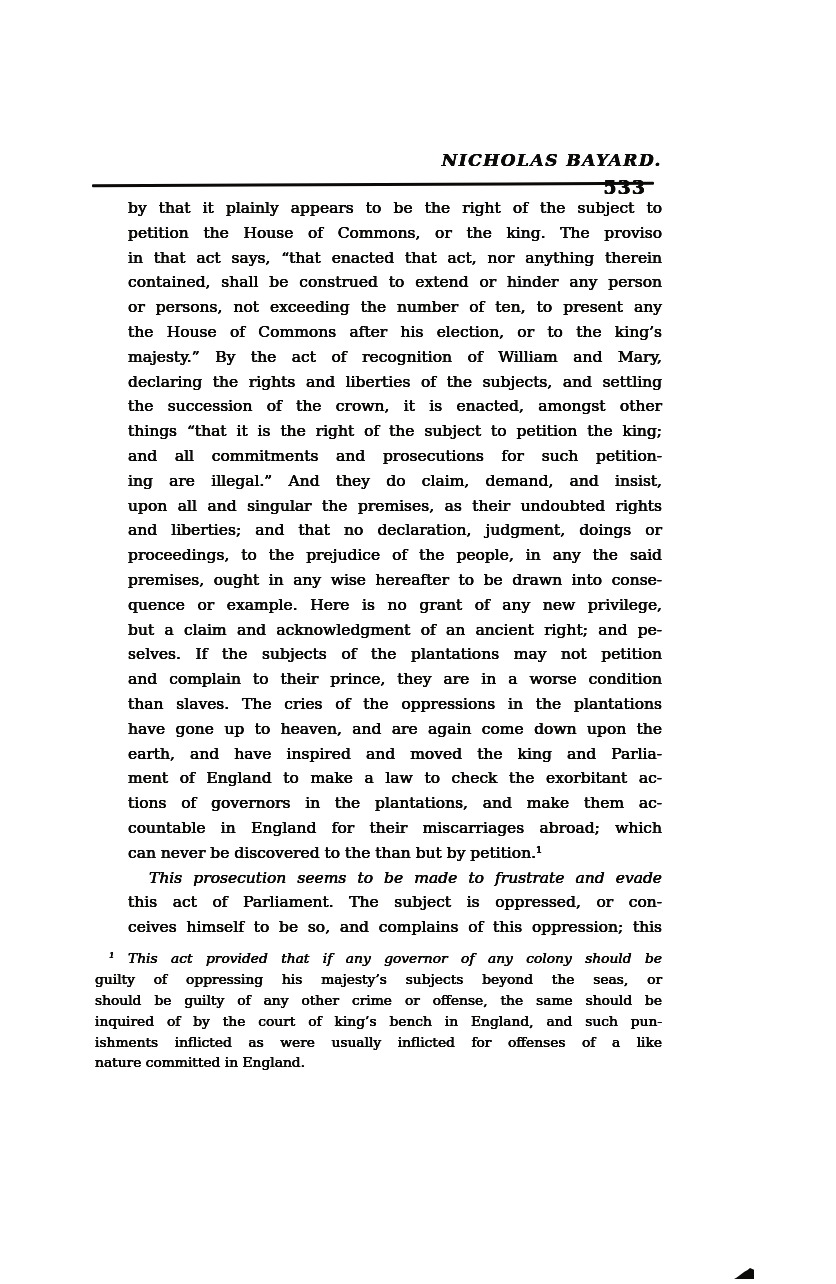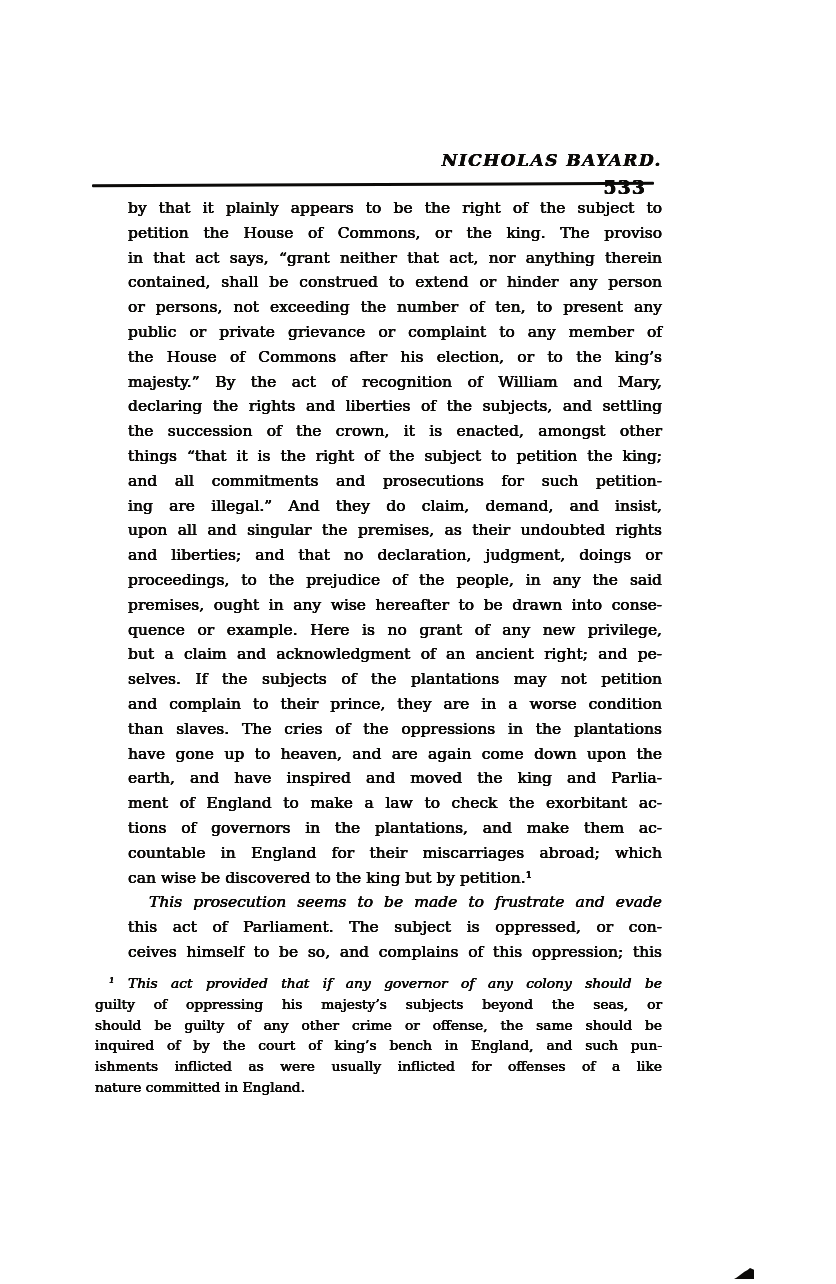--- a/index.html
+++ b/index.html
@@ -112,24 +112,23 @@
     <span class="rh-title">NICHOLAS BAYARD.</span>
     <span class="rh-page">533</span>
   </header>
 
   <div class="head-rule"></div>
 
   <main class="text-block inked">
     <div class="para">
         <div class="tline">by that it plainly appears to be the right of the subject to</div>
         <div class="tline">petition the House of Commons, or the king. The proviso</div>
-        <div class="tline">in that act says, “grant neither that act, nor anything therein</div>
+        <div class="tline">in that act says, “that enacted that act, nor anything therein</div>
         <div class="tline">contained, shall be construed to extend or hinder any person</div>
         <div class="tline">or persons, not exceeding the number of ten, to present any</div>
-        <div class="tline">public or private grievance or complaint to any member of</div>
         <div class="tline">the House of Commons after his election, or to the king’s</div>
         <div class="tline">majesty.” By the act of recognition of William and Mary,</div>
         <div class="tline">declaring the rights and liberties of the subjects, and settling</div>
         <div class="tline">the succession of the crown, it is enacted, amongst other</div>
         <div class="tline">things “that it is the right of the subject to petition the king;</div>
         <div class="tline">and all commitments and prosecutions for such petition-</div>
         <div class="tline">ing are illegal.” And they do claim, demand, and insist,</div>
         <div class="tline">upon all and singular the premises, as their undoubted rights</div>
         <div class="tline">and liberties; and that no declaration, judgment, doings or</div>
         <div class="tline">proceedings, to the prejudice of the people, in any the said</div>
@@ -137,21 +136,21 @@
         <div class="tline">quence or example. Here is no grant of any new privilege,</div>
         <div class="tline">but a claim and acknowledgment of an ancient right; and pe-</div>
         <div class="tline">selves. If the subjects of the plantations may not petition</div>
         <div class="tline">and complain to their prince, they are in a worse condition</div>
         <div class="tline">than slaves. The cries of the oppressions in the plantations</div>
         <div class="tline">have gone up to heaven, and are again come down upon the</div>
         <div class="tline">earth, and have inspired and moved the king and Parlia-</div>
         <div class="tline">ment of England to make a law to check the exorbitant ac-</div>
         <div class="tline">tions of governors in the plantations, and make them ac-</div>
         <div class="tline">countable in England for their miscarriages abroad; which</div>
-        <div class="tline tline-last">can wise be discovered to the king but by petition.¹</div>
+        <div class="tline tline-last">can never be discovered to the than but by petition.¹</div>
       </div>
     <div class="para justify-all indent-first">
         <div class="tline">This prosecution seems to be made to frustrate and evade</div>
         <div class="tline">this act of Parliament. The subject is oppressed, or con-</div>
         <div class="tline tline-last">ceives himself to be so, and complains of this oppression; this</div>
       </div>
     <div class="footnote indent-first">
         <div class="tline">¹ This act provided that if any governor of any colony should be</div>
         <div class="tline">guilty of oppressing his majesty’s subjects beyond the seas, or</div>
         <div class="tline">should be guilty of any other crime or offense, the same should be</div>

